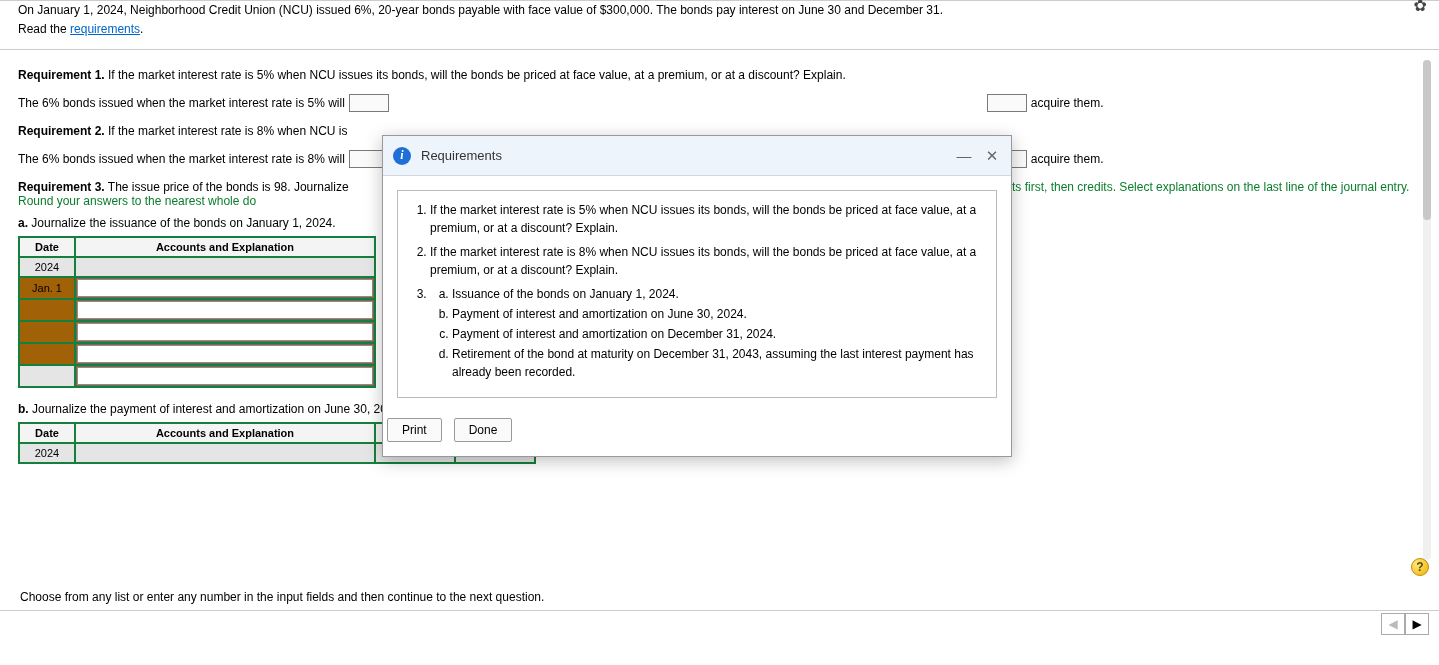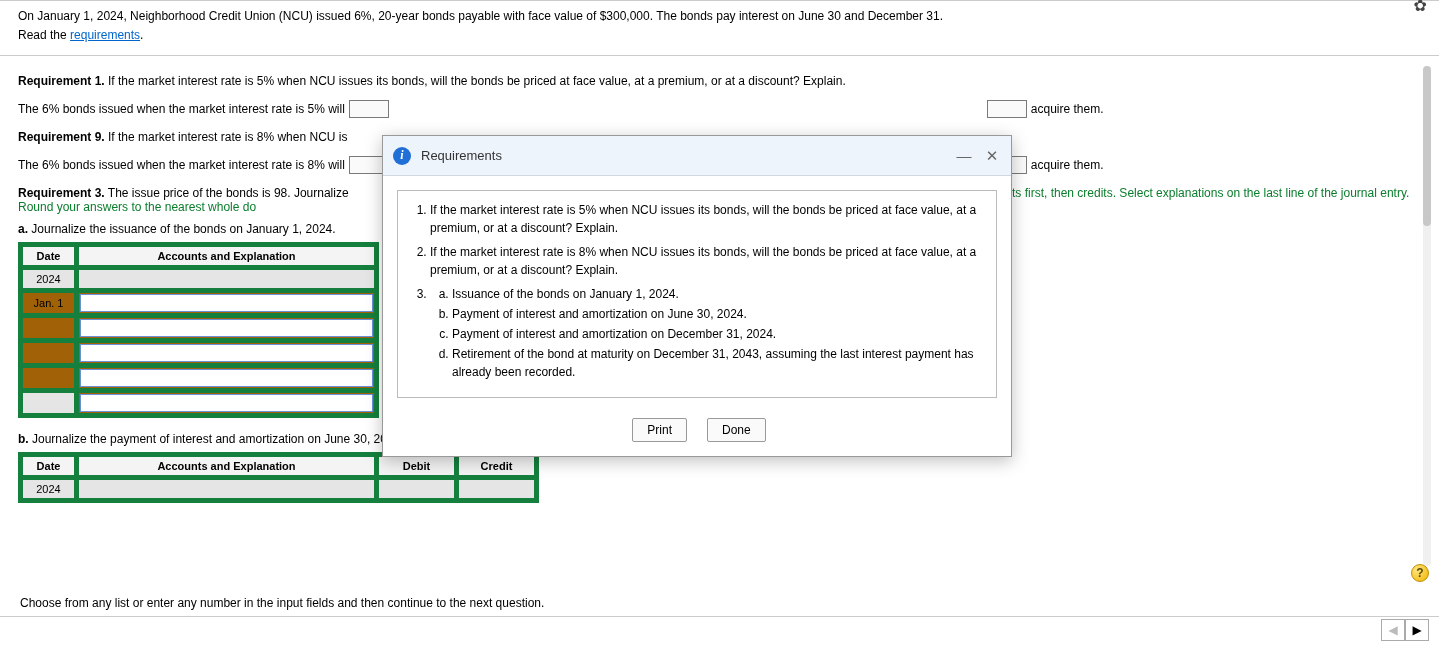--- a/index.html
+++ b/index.html
@@ -13,21 +13,21 @@
     height: 665px;
     overflow: hidden;
     position: relative;
   }
   .top-border { border-top: 1px solid #bbb; }
   .hr { border-top: 1px solid #ccc; margin: 0; }
   .content {
     padding: 0 18px;
     border-bottom: 1px solid #ccc;
   }
-  .intro { padding: 6px 0 10px 0; line-height: 1.6; }
+  .intro { padding: 0 0 10px 0; line-height: 1.6; }
   .link { color: #0066cc; text-decoration: underline; cursor: pointer; }
   .scroll-area {
     position: relative;
     padding: 12px 18px 8px 18px;
     height: 530px;
   }
   .scrollbar {
     position: absolute;
     right: 8px; top: 10px;
     width: 8px; height: 500px;
@@ -50,21 +50,21 @@
     display: inline-block;
   }
   .dd-s { width: 40px; }
 
   .sub { margin: 8px 0 6px 0; }
   table.journal {
     border-collapse: collapse;
     margin-top: 4px;
   }
   table.journal th, table.journal td {
-    border: 5px solid #15803d;
+    border: 2px solid #15803d;
     font-size: 11px;
     padding: 3px 6px;
     background: #f4f4f4;
     text-align: center;
     font-weight: bold;
   }
   table.journal td { font-weight: normal; background: #a16207; }
   table.journal td.gray { background: #e5e5e5; }
   table.journal td.inputcell { padding: 1px; }
   .cell-input {
@@ -148,21 +148,21 @@
     border: 1px solid #bbb;
     padding: 10px 12px;
     font-size: 12px;
     line-height: 1.5;
   }
   .req-box ol { margin: 0; padding-left: 20px; }
   .req-box ol > li { margin-bottom: 6px; }
   .req-box .sublist { list-style: lower-alpha; margin: 4px 0 0 0; padding-left: 22px; }
   .req-box .sublist li { margin-bottom: 2px; }
   .modal-footer {
-    display: flex; justify-content: center; gap: 20px;
+    display: flex; gap: 12px;
     padding: 12px 0 14px 4px;
   }
   .mbtn {
     border: 1px solid #999;
     background: #fafafa;
     padding: 4px 14px;
     font-size: 12px;
     cursor: pointer;
     border-radius: 2px;
   }
@@ -192,21 +192,21 @@
   </div>
   <div class="flex-line">
     <span>The 6% bonds issued when the market interest rate is 5% will</span>
     <span class="dd dd-s"></span>
     <span style="width:590px;"></span>
     <span class="dd dd-s"></span>
     <span>acquire them.</span>
   </div>
 
   <div class="req-line">
-    <span class="bold">Requirement 9.</span><span> If the market interest rate is 8% when NCU is</span>
+    <span class="bold">Requirement 2.</span><span> If the market interest rate is 8% when NCU is</span>
   </div>
   <div class="flex-line">
     <span>The 6% bonds issued when the market interest rate is 8% will</span>
     <span class="dd dd-s"></span>
     <span style="width:590px;"></span>
     <span class="dd dd-s"></span>
     <span>acquire them.</span>
   </div>
 
   <div class="req-line" style="margin-bottom:2px;">

